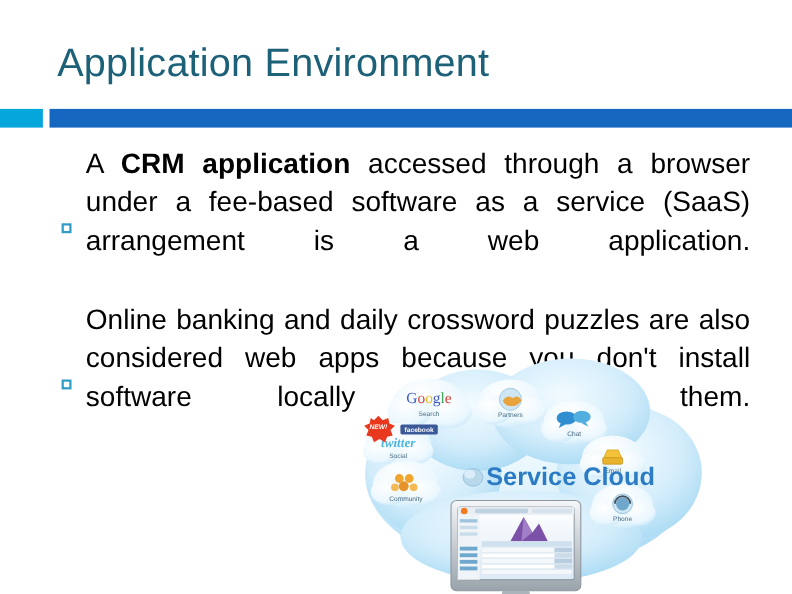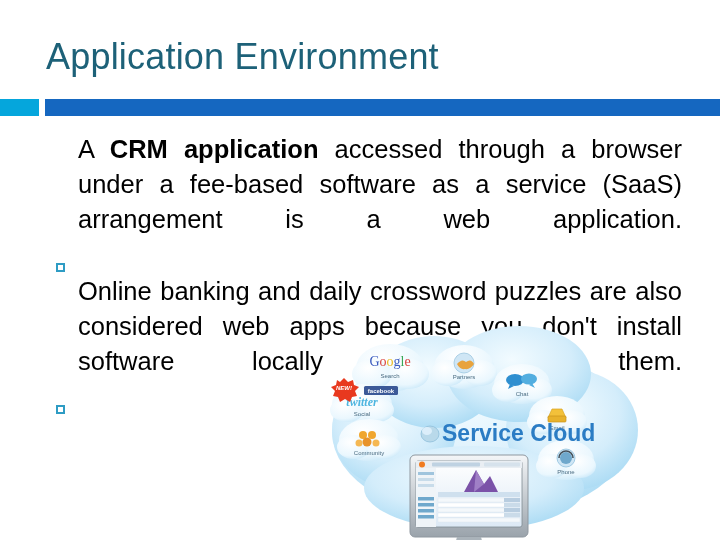--- a/index.html
+++ b/index.html
@@ -19,21 +19,21 @@
     inset: 0;
     width: 720px;
     height: 540px;
     background: #ffffff;
     overflow: hidden;
   }
 
   
   .title {
     position: absolute;
-    left: 46px;
+    left: 52px;
     top: 36px;
     font-size: 36px;
     letter-spacing: 0.2px;
     color: #1d6178;
     font-weight: 400;
     white-space: nowrap;
   }
 
   
   .bar-accent {
@@ -55,21 +55,21 @@
 
   
   .body {
     position: absolute;
     left: 56px;
     top: 132px;
     width: 626px;
   }
   .bullet-row {
     display: flex;
-    align-items: flex-end;
+    align-items: center;
     margin-bottom: 2px;
   }
   .bullet-marker {
     width: 22px;
     flex: 0 0 22px;
     padding-top: 10px;
     box-sizing: border-box;
   }
   .bullet-marker i {
     display: block;

